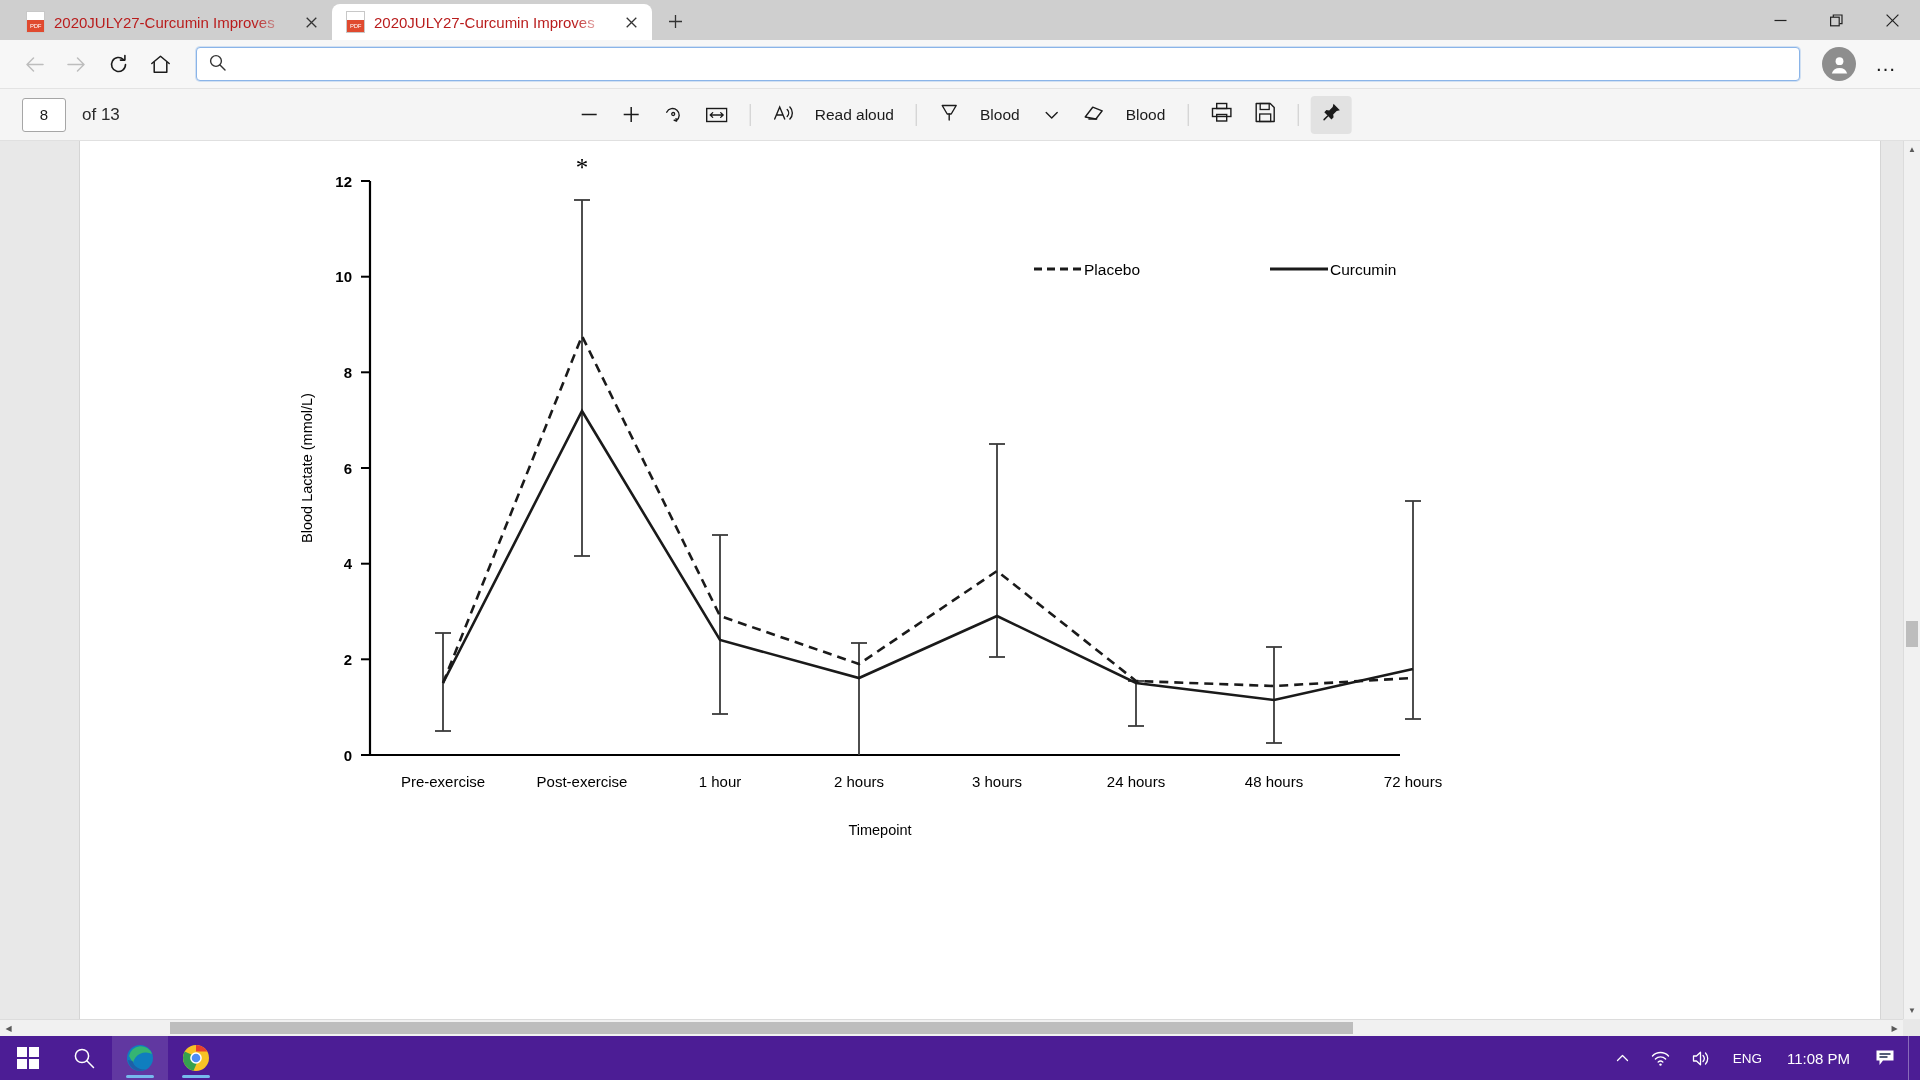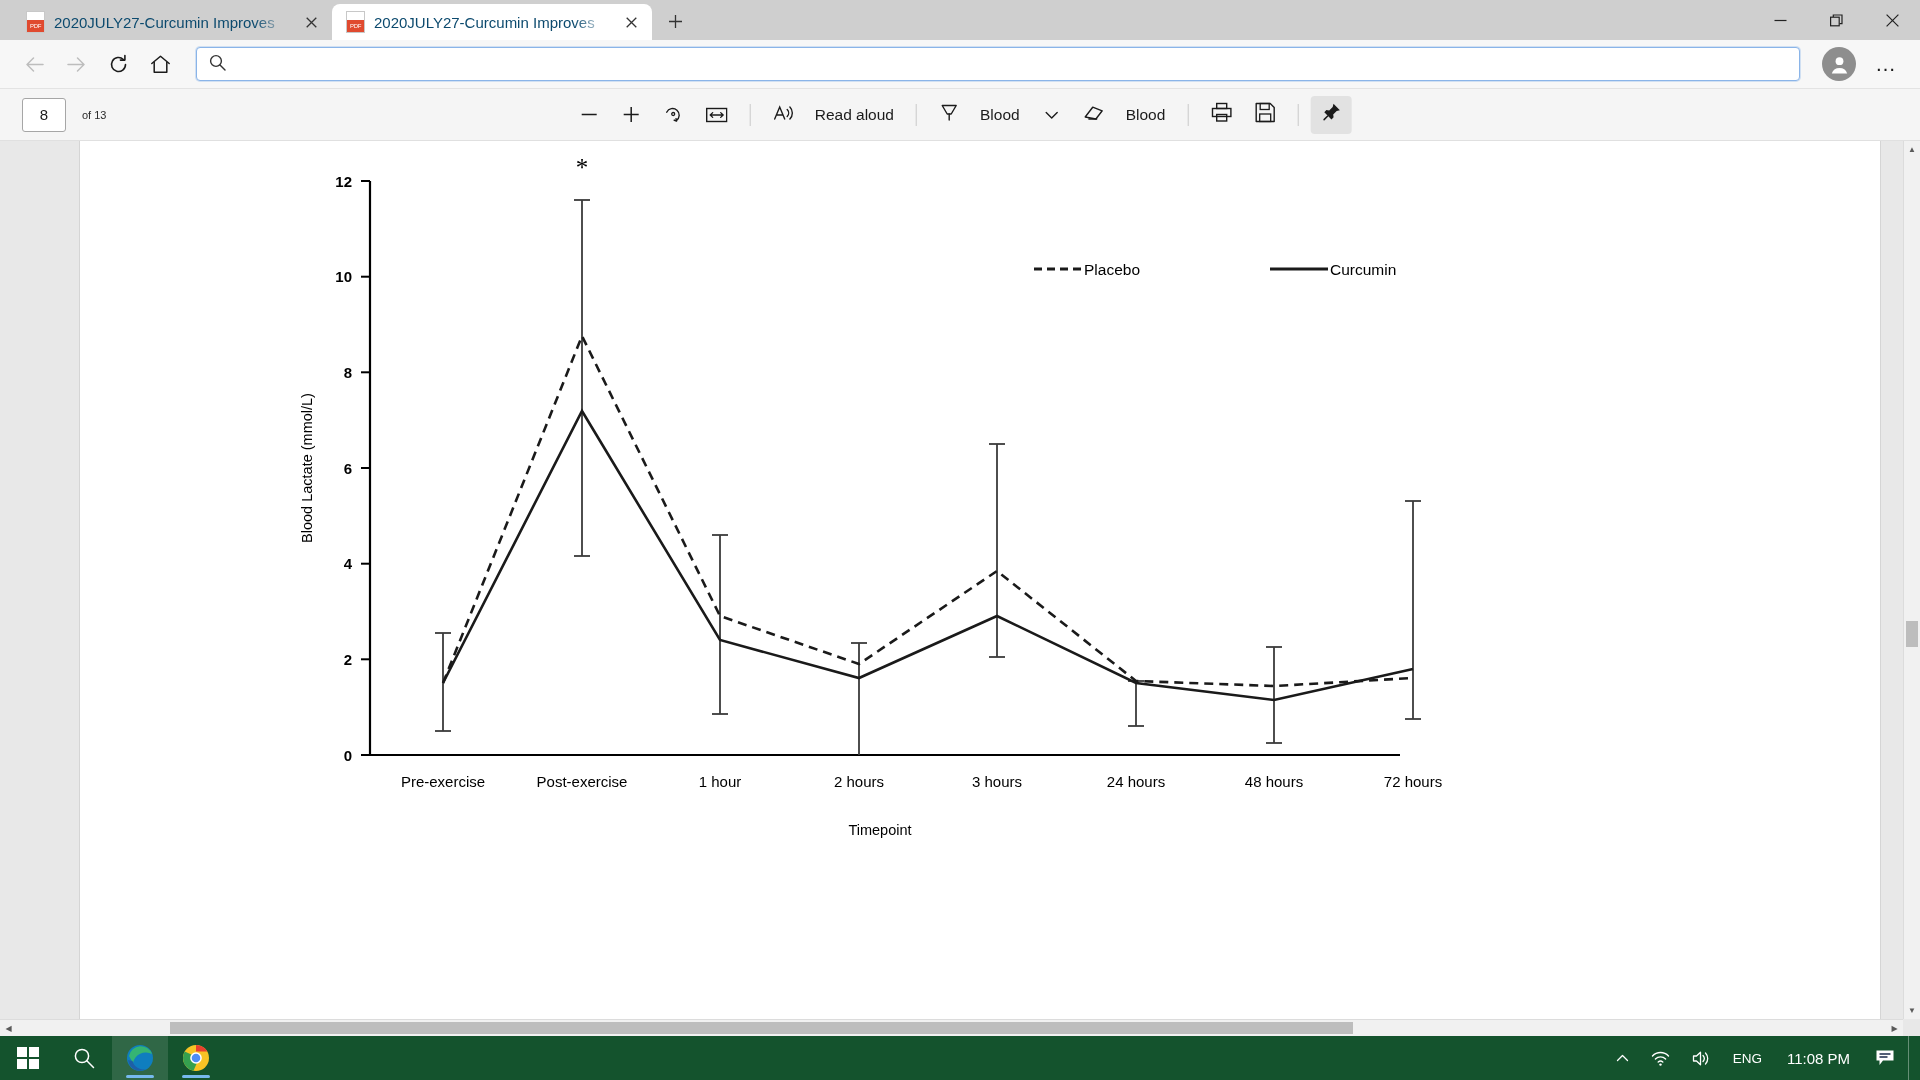--- a/index.html
+++ b/index.html
@@ -13,21 +13,21 @@
   
   #browser-window { width: 1920px; height: 1036px; background: #cfcfcf; position: relative; }
 
   #tab-strip {
     height: 40px; background: #cfcfcf; display: flex; align-items: flex-end;
     padding-left: 12px; position: relative;
   }
   .tab {
     height: 36px; width: 320px; display: flex; align-items: center;
     border-radius: 8px 8px 0 0; padding: 0 8px 0 14px; gap: 9px;
-    font-size: 15px; color: #0c4a6e; position: relative;
+    font-size: 15px; color: #b91c1c; position: relative;
   }
   .tab.inactive { background: transparent; }
   .tab.active { background: #ffffff; }
   .tab-icon {
     width: 19px; height: 22px; flex: 0 0 19px; position: relative;
     background: #ffffff; border: 1px solid #c8c8c8;
   }
   .tab-icon:before {
     content: ""; position: absolute; left: 0; bottom: 0; right: 0; height: 12px;
     background: #e04a2f;
@@ -85,21 +85,21 @@
   
   #pdf-toolbar {
     height: 52px; background: #f5f5f5; border-bottom: 1px solid #e0e0e0;
     display: flex; align-items: center; padding: 0 12px; position: relative;
   }
   #page-box {
     width: 44px; height: 34px; border: 1px solid #a6a6a6; border-radius: 3px;
     background: #fff; display: flex; align-items: center; justify-content: center;
     font-size: 15px; color: #1b1b1b; margin-left: 10px;
   }
-  #page-total { font-size: 11px; color: #2b2b2b; margin-left: 16px; }
+  #page-total { font-size: 17px; color: #2b2b2b; margin-left: 16px; }
   #toolbar-center {
     position: absolute; left: 50%; transform: translateX(-50%);
     display: flex; align-items: center; gap: 2px;
   }
   .tb-btn {
     height: 38px; min-width: 40px; border-radius: 4px; display: flex; align-items: center;
     justify-content: center; gap: 20px; padding: 0 10px; font-size: 15.5px; color: #1b1b1b;
   }
   .tb-btn.active-pin { background: #e2e2e2; }
   .tb-sep { width: 1px; height: 22px; background: #c9c9c9; margin: 0 10px; }
@@ -129,21 +129,21 @@
   }
   #hthumb { position: absolute; top: 2px; bottom: 2px; left: 170px; right: 550px; background: #bdbdbd; }
   .sb-arrow-h {
     position: absolute; top: 0; bottom: 0; width: 17px; background: #f1f1f1;
     display: flex; align-items: center; justify-content: center; color: #5a5a5a; font-size: 8px;
   }
 
   
   #taskbar {
     position: absolute; left: 0; bottom: 0; width: 1920px; height: 44px;
-    background: #14532d; display: flex; align-items: center; color: #fff;
+    background: #4c1d95; display: flex; align-items: center; color: #fff;
   }
   .tb-icon {
     width: 56px; height: 44px; display: flex; align-items: center; justify-content: center;
     position: relative;
   }
   .tb-icon.running:after {
     content: ""; position: absolute; bottom: 2px; left: 14px; right: 14px; height: 3px;
     background: #76b9ed; border-radius: 2px;
   }
   .tb-icon.focused { background: rgba(255,255,255,.12); }

